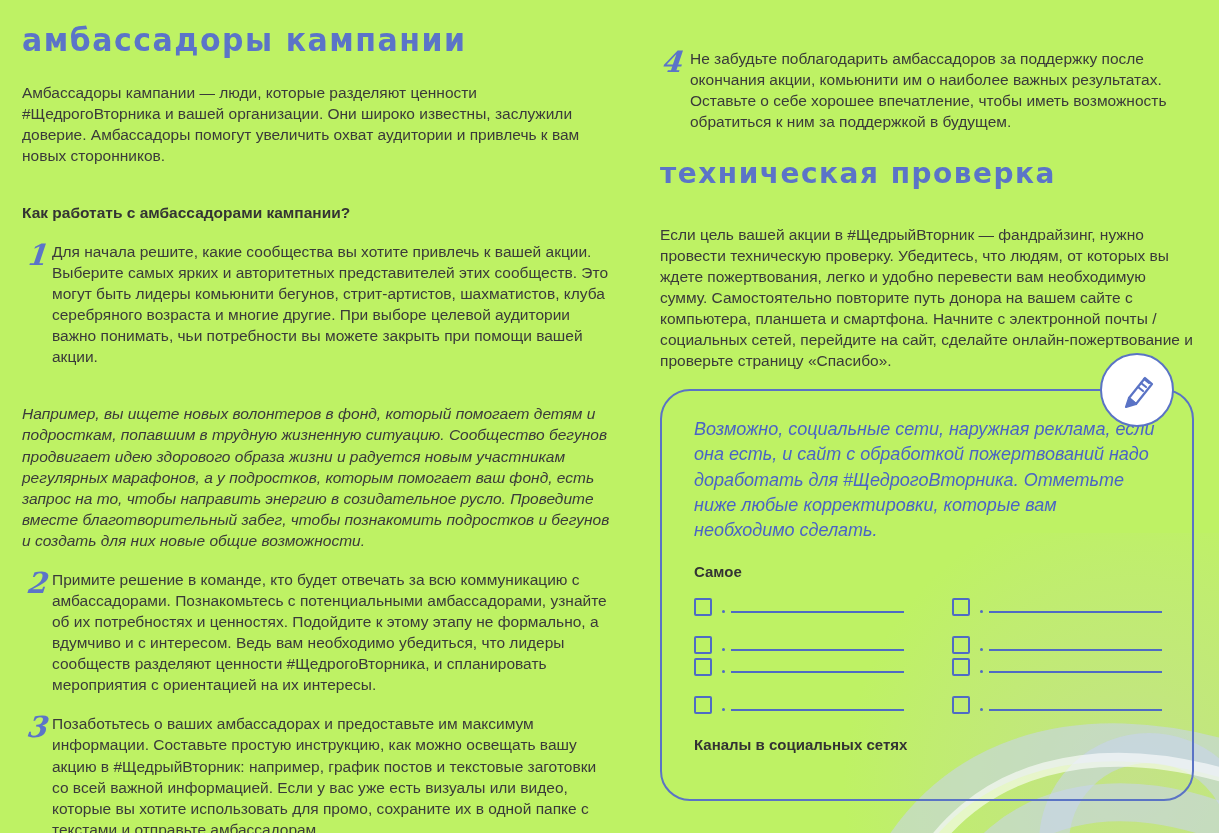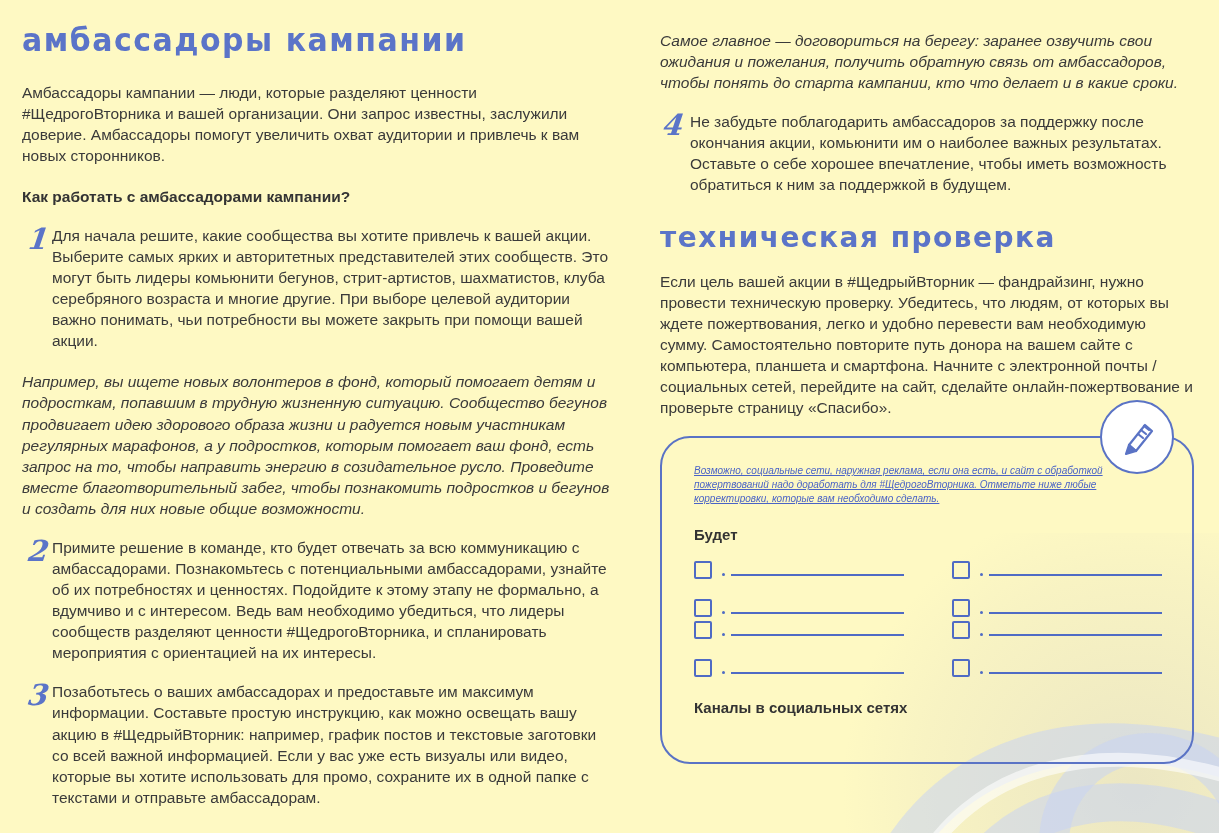--- a/index.html
+++ b/index.html
@@ -1,18 +1,18 @@
 <!DOCTYPE html>
 <html><head>
 <meta charset="utf-8">
 <style>
   * { margin:0; padding:0; box-sizing:border-box; }
   html,body { width:1219px; height:833px; background:#ffffff; overflow:hidden;
     font-family:"Liberation Sans", sans-serif; color:#3a3a3a; }
-  .page { position:relative; width:1219px; height:833px; background:#fef9c3; }
+  .page { position:relative; width:1219px; height:833px; background:#bef264; }
 
   
   .watermark { position:absolute; right:0; bottom:0; width:380px; height:300px;
     z-index:0; overflow:hidden; pointer-events:none;
     background:
       radial-gradient(circle at 78% 85%, rgba(205,200,194,0.38), rgba(205,200,194,0.12) 55%, rgba(205,200,194,0) 75%);
   }
   .watermark svg { position:absolute; right:-60px; bottom:-70px; }
 
   
@@ -20,35 +20,35 @@
   .col-right { position:absolute; left:660px; top:30px; width:534px; z-index:1; }
 
   .display-title { font-family:"DejaVu Sans", sans-serif; font-weight:bold;
     color:#5b74c8; font-size:30px; letter-spacing:1.5px; line-height:1.05;
     transform:scaleY(1.04); transform-origin:left top; }
 
   .body-text { font-size:15.5px; line-height:1.36; }
   .bold-text { font-weight:bold; color:#333; }
   .italic-note { font-style:italic; font-size:15.5px; line-height:1.36; }
 
-  .mt-sm { margin-top:14px; } .mt-md { margin-top:20px; } .mt-lg { margin-top:26px; }
+  .mt-sm { margin-top:14px; } .mt-md { margin-top:36px; } .mt-lg { margin-top:26px; }
 
   .step { display:flex; margin-top:18px; }
   .step-num { flex:0 0 30px; font-family:"DejaVu Serif", serif; font-style:italic;
     font-weight:bold; font-size:29px; line-height:1; color:#5b74c8;
     transform:skewX(-8deg); }
   .step-body { flex:1; }
 
   
   .check-box { position:relative; margin-top:18px; border:2px solid #5a73c5;
     border-radius:30px; padding:26px 30px 30px 32px; background:transparent; }
   .pencil-badge { position:absolute; top:-38px; right:18px; width:74px; height:74px;
     border:2px solid #5a73c5; border-radius:50%; background:#ffffff;
     display:flex; align-items:center; justify-content:center; }
-  .box-intro { font-style:italic; color:#4a63c6; font-size:10px; line-height:1.4;text-decoration:underline; }
+  .box-intro { font-style:italic; color:#4a63c6; font-size:18px; line-height:1.4; }
 
   .group-label { font-weight:bold; color:#333; font-size:15px; margin:20px 0 16px; }
   .slot-grid { display:grid; grid-template-columns:1fr 1fr; column-gap:48px; row-gap:16px; }
   .slot { display:flex; align-items:center; height:22px; }
   .cb { width:18px; height:18px; border:2.5px solid #4f6bc4; border-radius:2px;
     flex:0 0 18px; background:transparent; }
   .dot { width:3px; height:3px; border-radius:50%; background:#4f6bc4;
     margin:8px 6px 0 10px; flex:0 0 3px; }
   .line { flex:1; border-bottom:2.5px solid #4f6bc4; height:12px; }
 </style>
@@ -66,21 +66,21 @@
       </g>
       <g fill="none" stroke="#ffffff" stroke-opacity="0.6" stroke-width="14" stroke-linecap="round">
         <path d="M90 380 C 150 260, 280 230, 430 280"></path>
       </g>
     </svg>
   </div>
 
   <div class="col-left">
     <h1 class="display-title">амбассадоры кампании</h1>
 
-    <p class="body-text mt-lg">Амбассадоры кампании — люди, которые разделяют ценности #ЩедрогоВторника и вашей организации. Они запрос известны, заслужили доверие. Амбассадоры помогут увеличить охват аудитории и привлечь к вам новых сторонников.</p>
+    <p class="body-text mt-lg">Амбассадоры кампании — люди, которые разделяют ценности #ЩедрогоВторника и вашей организации. Они широко известны, заслужили доверие. Амбассадоры помогут увеличить охват аудитории и привлечь к вам новых сторонников.</p>
 
     <p class="body-text bold-text mt-md">Как работать с амбассадорами кампании?</p>
 
     <div class="step">
       <span class="step-num">1</span>
       <p class="step-body body-text">Для начала решите, какие сообщества вы хотите привлечь к вашей акции. Выберите самых ярких и авторитетных представителей этих сообществ. Это могут быть лидеры комьюнити бегунов, стрит-артистов, шахматистов, клуба серебряного возраста и многие другие. При выборе целевой аудитории важно понимать, чьи потребности вы можете закрыть при помощи вашей акции.</p>
     </div>
 
     <p class="italic-note mt-md">Например, вы ищете новых волонтеров в фонд, который помогает детям и подросткам, попавшим в трудную жизненную ситуацию. Сообщество бегунов продвигает идею здорового образа жизни и радуется новым участникам регулярных марафонов, а у подростков, которым помогает ваш фонд, есть запрос на то, чтобы направить энергию в созидательное русло. Проведите вместе благотворительный забег, чтобы познакомить подростков и бегунов и создать для них новые общие возможности.</p>
 
@@ -90,21 +90,20 @@
     </div>
 
 
     <div class="step">
       <span class="step-num">3</span>
       <p class="step-body body-text">Позаботьтесь о ваших амбассадорах и предоставьте им максимум информации. Составьте простую инструкцию, как можно освещать вашу акцию в #ЩедрыйВторник: например, график постов и текстовые заготовки со всей важной информацией. Если у вас уже есть визуалы или видео, которые вы хотите использовать для промо, сохраните их в одной папке с текстами и отправьте амбассадорам.</p>
     </div>
   </div>
 
   <div class="col-right">
-    <p class="italic-note">Самое главное — договориться на берегу: заранее озвучить свои ожидания и пожелания, получить обратную связь от амбассадоров, чтобы понять до старта кампании, кто что делает и в какие сроки.</p>
 
     <div class="step">
       <span class="step-num">4</span>
       <p class="step-body body-text">Не забудьте поблагодарить амбассадоров за поддержку после окончания акции, комьюнити им о наиболее важных результатах. Оставьте о себе хорошее впечатление, чтобы иметь возможность обратиться к ним за поддержкой в будущем.</p>
     </div>
 
     <h2 class="display-title mt-lg" style="font-size:28px;">техническая проверка</h2>
 
 
     <p class="body-text mt-md">Если цель вашей акции в #ЩедрыйВторник — фандрайзинг, нужно провести техническую проверку. Убедитесь, что людям, от которых вы ждете пожертвования, легко и удобно перевести вам необходимую сумму. Самостоятельно повторите путь донора на вашем сайте с компьютера, планшета и смартфона. Начните с электронной почты / социальных сетей, перейдите на сайт, сделайте онлайн-пожертвование и проверьте страницу «Спасибо».</p>
@@ -118,21 +117,21 @@
             <line x1="26" y1="15" x2="31" y2="19"></line>
             <line x1="29" y1="11" x2="34" y2="15"></line>
             <line x1="23" y1="19" x2="28" y2="23"></line>
           </g>
         </svg>
       </div>
 
       <p class="box-intro">Возможно, социальные сети, наружная реклама, если она есть, и сайт с обработкой пожертвований надо доработать для #ЩедрогоВторника. Отметьте ниже любые корректировки, которые вам необходимо сделать.</p>
 
       <div>
-          <div class="group-label">Будет</div>
+          <div class="group-label">Самое</div>
           <div class="slot-grid">
             <div class="slot">
               <span class="cb"></span>
               <span class="dot"></span>
               <span class="line"></span>
             </div>
             <div class="slot">
               <span class="cb"></span>
               <span class="dot"></span>
               <span class="line"></span>

